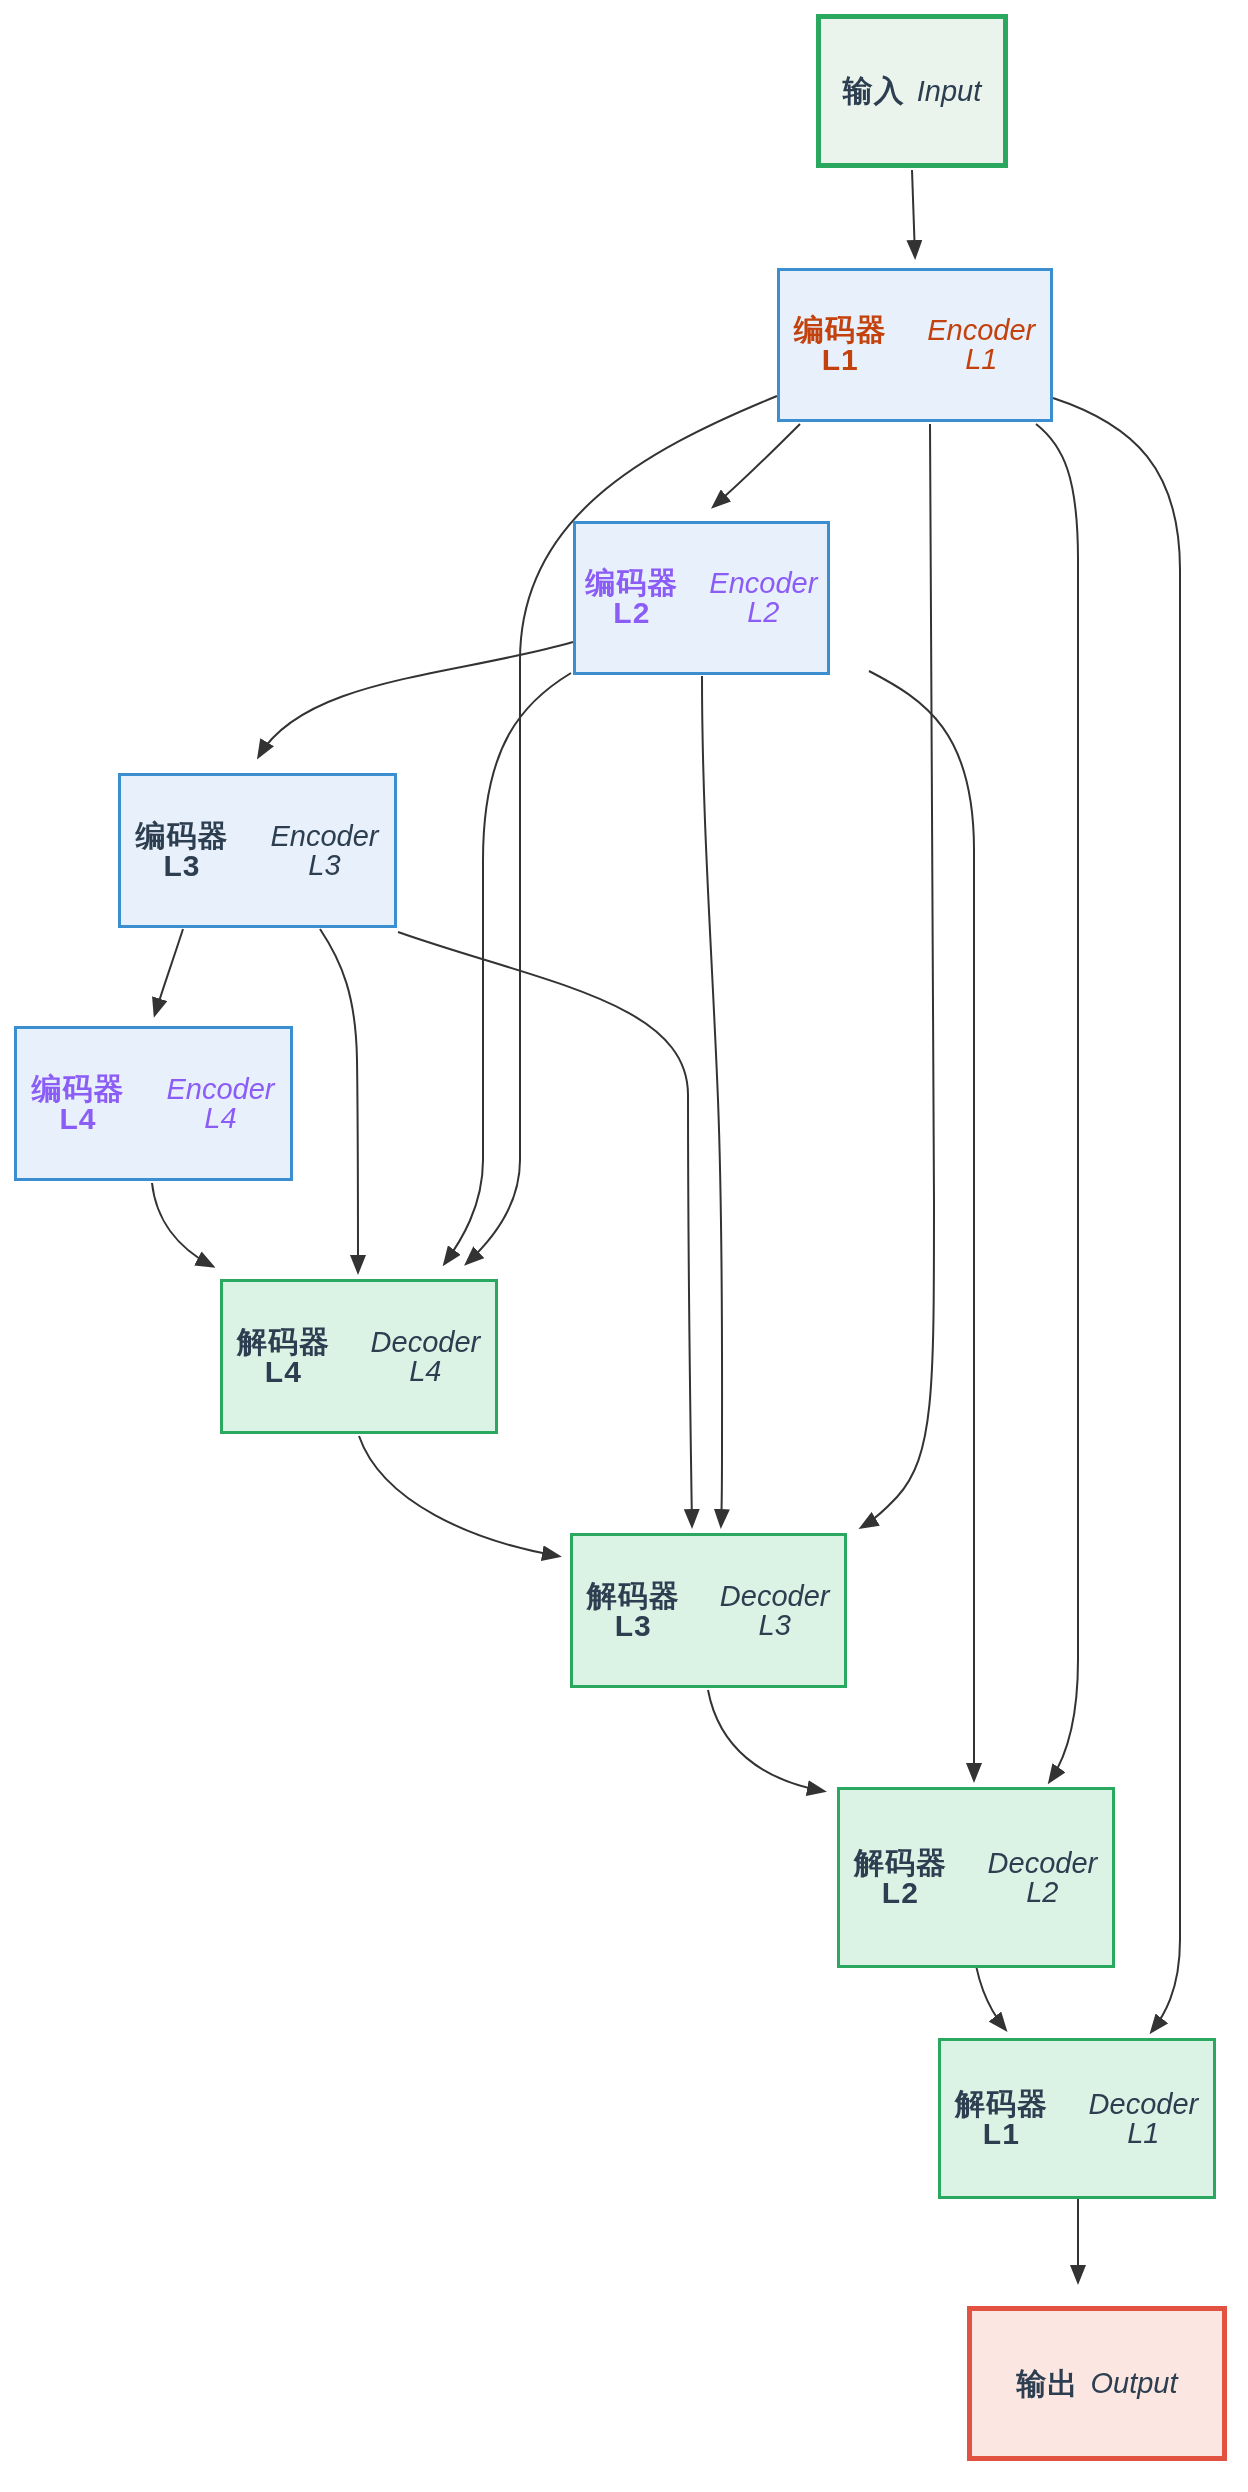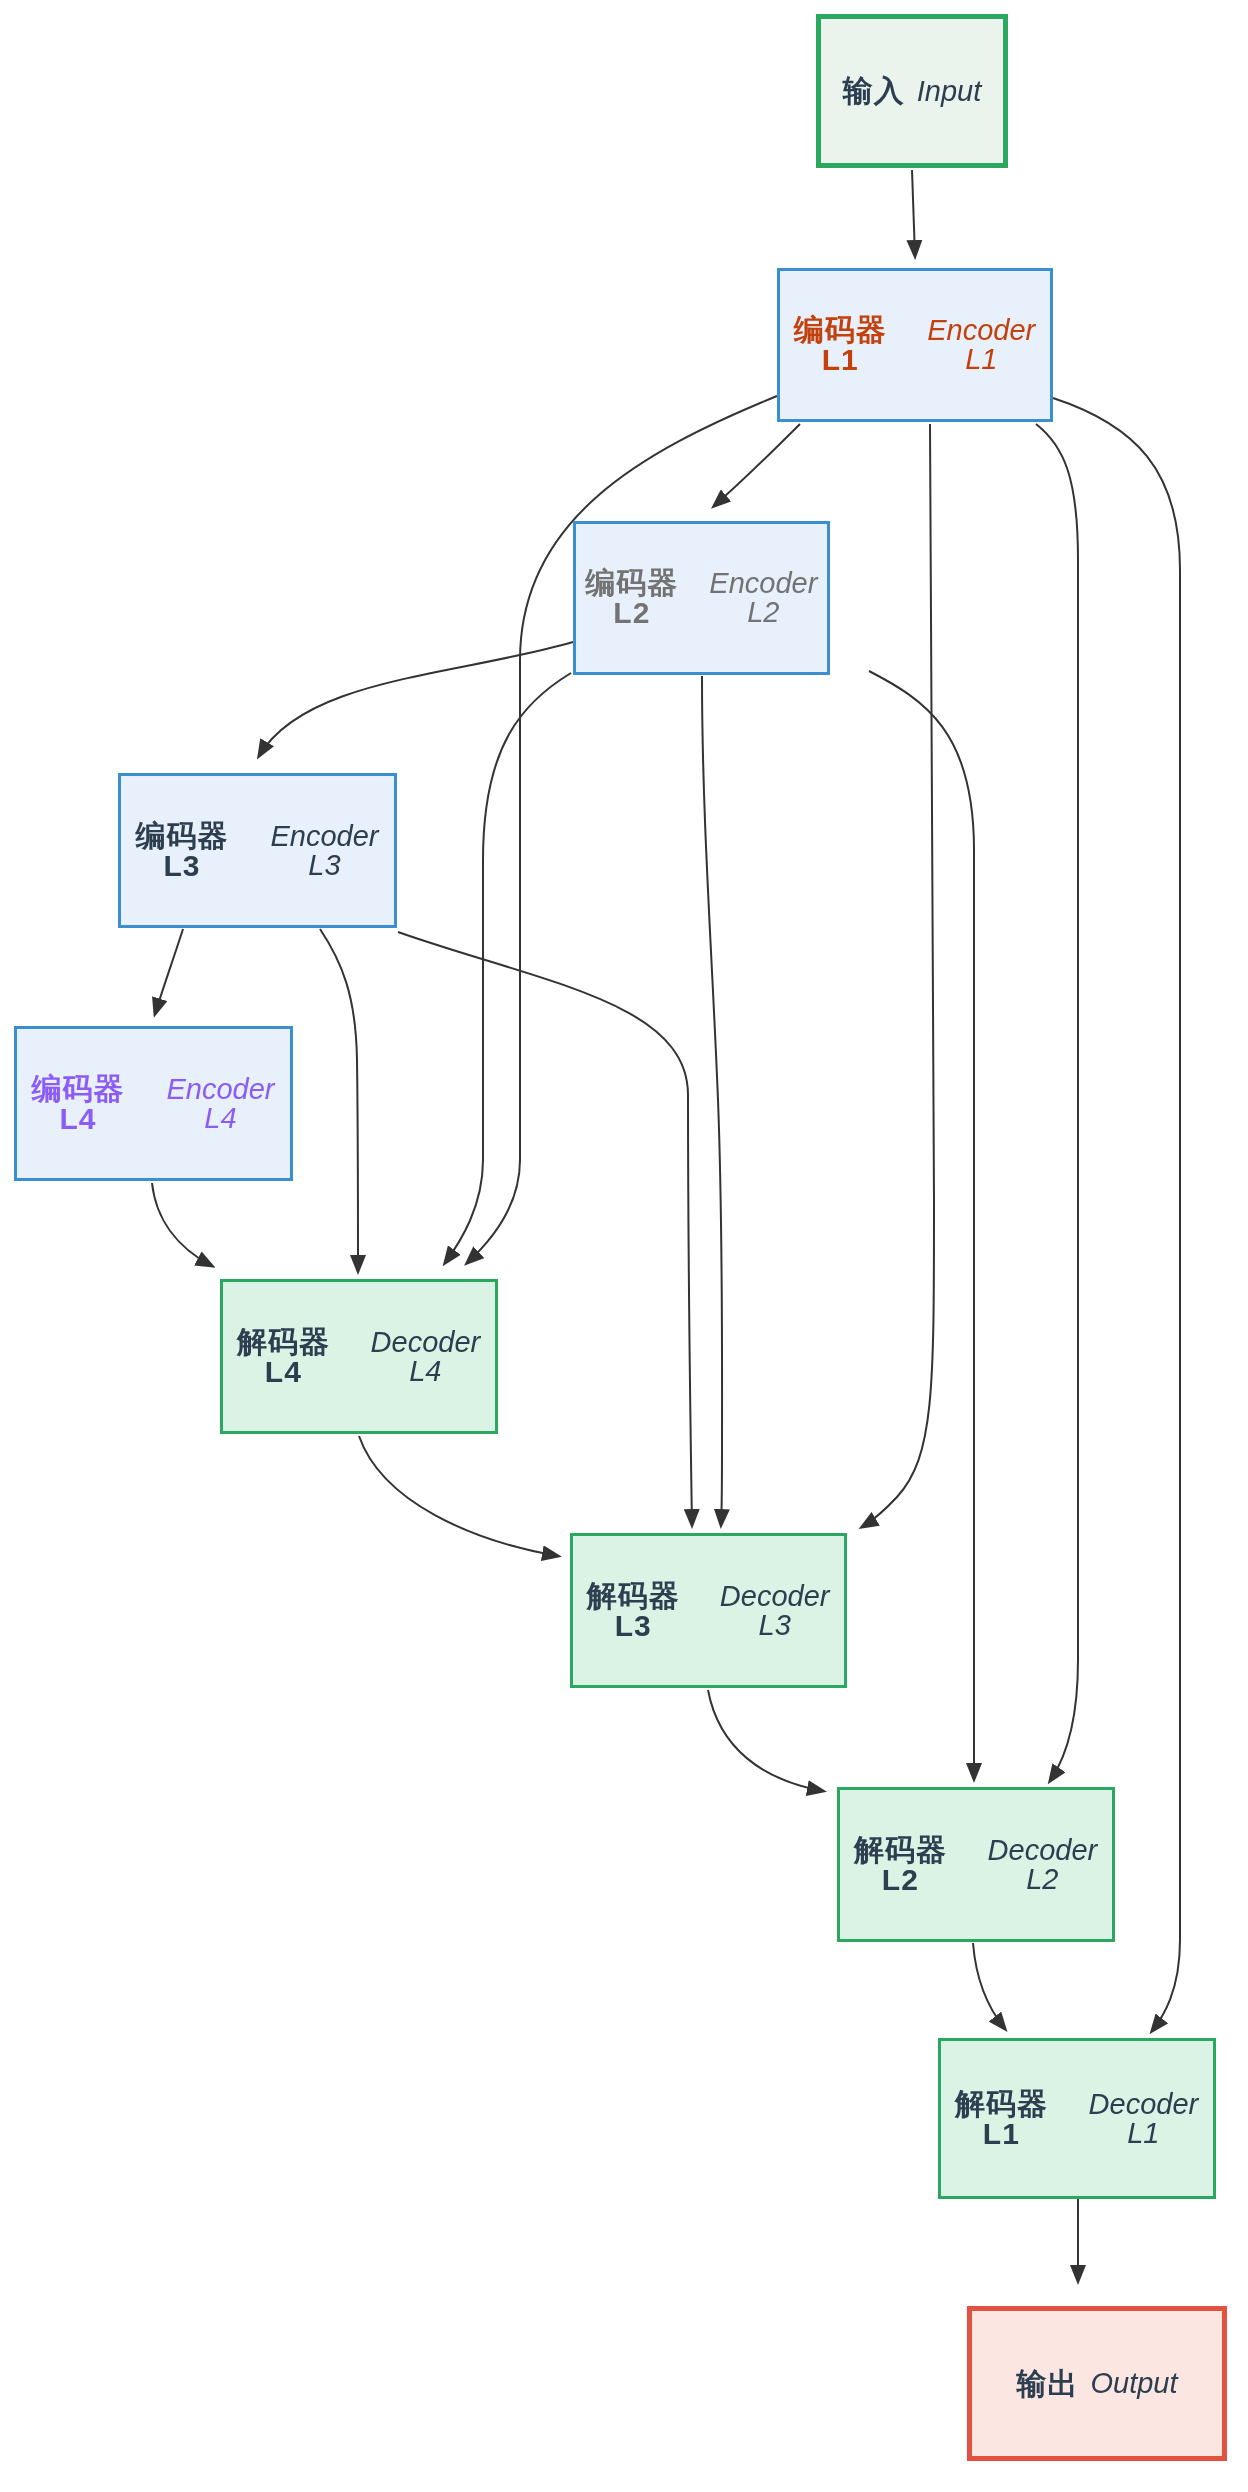--- a/index.html
+++ b/index.html
@@ -53,41 +53,41 @@
     </svg>
 
   <div class="node" id="n-input" style="left: 816px; top: 14px; width: 192px; height: 154px; background: rgb(234, 244, 236); border-color: rgb(42, 168, 96); border-width: 5px; color: rgb(44, 62, 80);">
     <div class="zh">输入</div>
     <div class="en">Input</div>
   </div>
   <div class="node" id="n-enc1" style="left: 777px; top: 268px; width: 276px; height: 154px; background: rgb(232, 241, 251); border-color: rgb(59, 142, 208); border-width: 3px; color: #c2410c;">
     <div class="zh">编码器L1</div>
     <div class="en">Encoder L1</div>
   </div>
-  <div class="node" id="n-enc2" style="left: 573px; top: 521px; width: 257px; height: 154px; background: rgb(232, 241, 251); border-color: rgb(59, 142, 208); border-width: 3px; color: #737373;">
+  <div class="node" id="n-enc2" style="left: 573px; top: 521px; width: 257px; height: 154px; background: rgb(232, 241, 251); border-color: rgb(59, 142, 208); border-width: 3px; color: #8b5cf6;">
     <div class="zh">编码器L2</div>
     <div class="en">Encoder L2</div>
   </div>
   <div class="node" id="n-enc3" style="left: 118px; top: 773px; width: 279px; height: 155px; background: rgb(232, 241, 251); border-color: rgb(59, 142, 208); border-width: 3px; color: rgb(44, 62, 80);">
     <div class="zh">编码器L3</div>
     <div class="en">Encoder L3</div>
   </div>
   <div class="node" id="n-enc4" style="left: 14px; top: 1026px; width: 279px; height: 155px; background: rgb(232, 241, 251); border-color: rgb(59, 142, 208); border-width: 3px; color: #8b5cf6;">
     <div class="zh">编码器L4</div>
     <div class="en">Encoder L4</div>
   </div>
   <div class="node" id="n-dec4" style="left: 220px; top: 1279px; width: 278px; height: 155px; background: rgb(218, 243, 228); border-color: rgb(42, 168, 96); border-width: 3px; color: rgb(44, 62, 80);">
     <div class="zh">解码器L4</div>
     <div class="en">Decoder L4</div>
   </div>
   <div class="node" id="n-dec3" style="left: 570px; top: 1533px; width: 277px; height: 155px; background: rgb(218, 243, 228); border-color: rgb(42, 168, 96); border-width: 3px; color: rgb(44, 62, 80);">
     <div class="zh">解码器L3</div>
     <div class="en">Decoder L3</div>
   </div>
-  <div class="node" id="n-dec2" style="left: 837px; top: 1787px; width: 278px; height: 155px; background: rgb(218, 243, 228); border-color: rgb(42, 168, 96); border-width: 3px; color: rgb(44, 62, 80);">
+  <div class="node" id="n-dec2" style="left: 837px; top: 1787px; width: 278px; height: 181px; background: rgb(218, 243, 228); border-color: rgb(42, 168, 96); border-width: 3px; color: rgb(44, 62, 80);">
     <div class="zh">解码器L2</div>
     <div class="en">Decoder L2</div>
   </div>
   <div class="node" id="n-dec1" style="left: 938px; top: 2038px; width: 278px; height: 161px; background: rgb(218, 243, 228); border-color: rgb(42, 168, 96); border-width: 3px; color: rgb(44, 62, 80);">
     <div class="zh">解码器L1</div>
     <div class="en">Decoder L1</div>
   </div>
   <div class="node" id="n-output" style="left: 967px; top: 2290px; width: 260px; height: 155px; background: rgb(251, 230, 226); border-color: rgb(225, 82, 65); border-width: 5px; color: rgb(44, 62, 80); margin-top: 16px;">
     <div class="zh">输出</div>
     <div class="en">Output</div>

